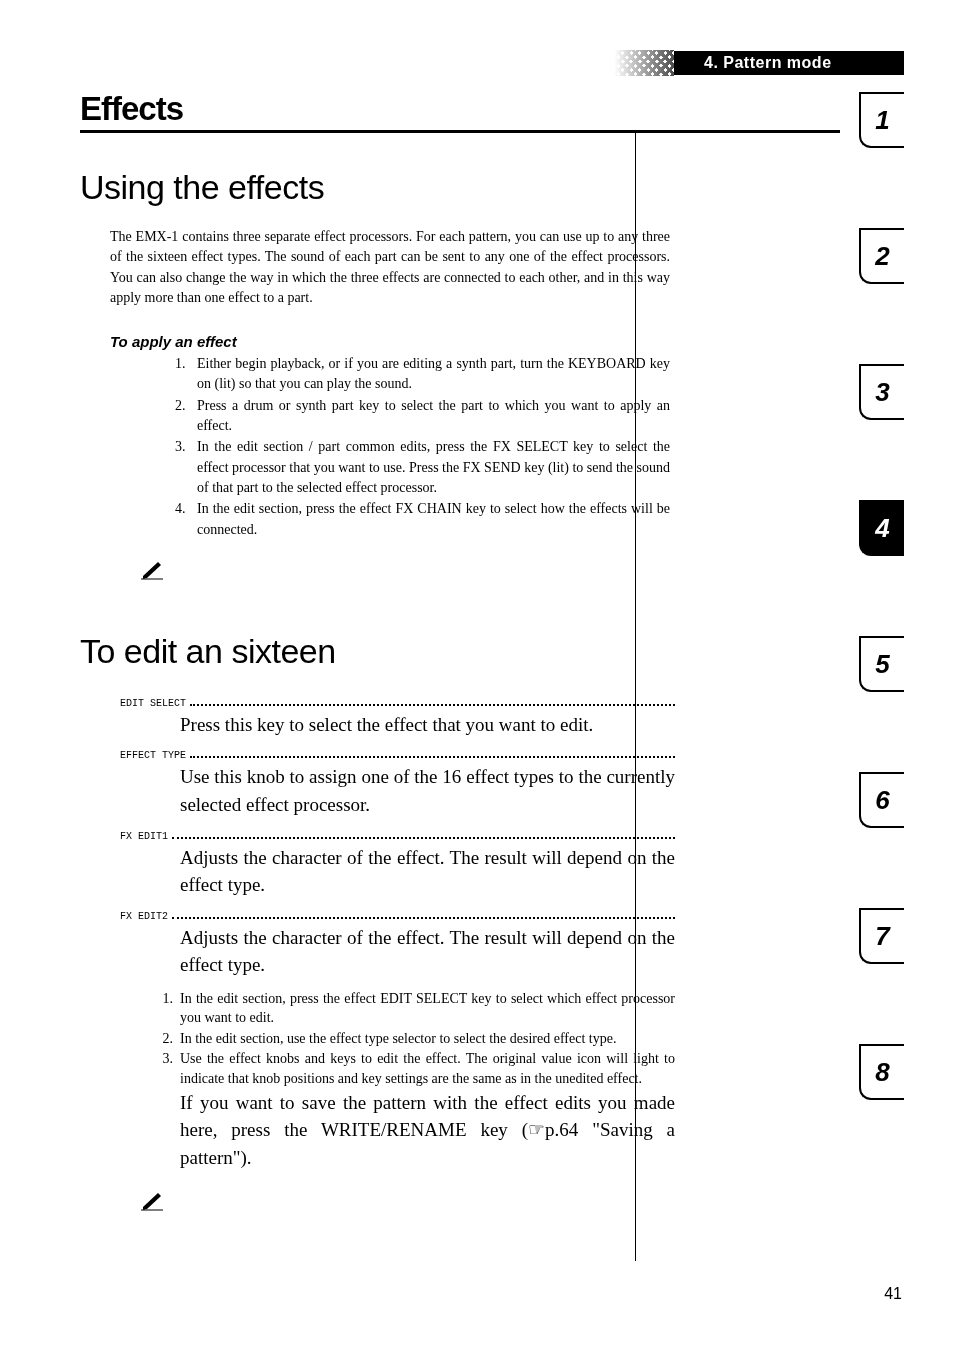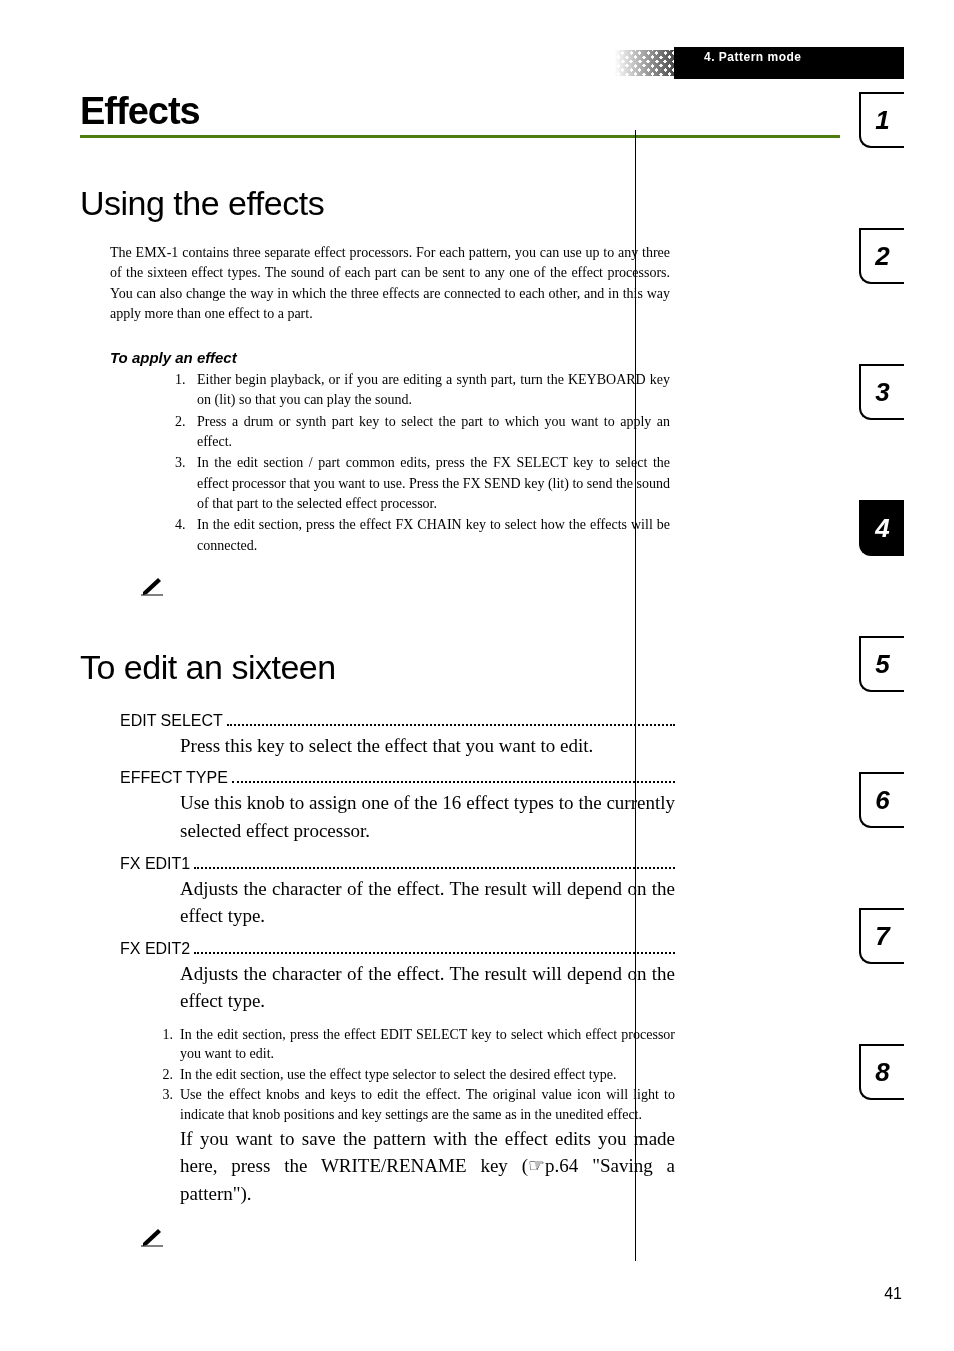--- a/index.html
+++ b/index.html
@@ -34,40 +34,40 @@
     mask-image: linear-gradient(90deg, transparent 0%, #000 100%);
     -webkit-mask-image: linear-gradient(90deg, transparent 0%, #000 100%);
     opacity: 0.7;
     flex-shrink: 0;
   }
   .header-label {
     background: #000;
     color: #fff;
     font-family: "Arial Black", Arial, sans-serif;
     font-weight: bold;
-    font-size: 12px;
-    padding: 3px 20px 15px 30px;
+    font-size: 16px;
+    padding: 3px 20px 3px 30px;
     flex-grow: 1;
     letter-spacing: 0.5px;
   }
   .main-title {
     margin-top: 50px;
     font-family: "Arial Narrow", Arial, sans-serif;
     font-weight: bold;
-    font-size: 38px;
-    border-bottom: 3px solid #4d7c0f;
+    font-size: 33px;
+    border-bottom: 3px solid #000000;
     padding-bottom: 2px;
     width: 760px;
     letter-spacing: -1px;
   }
   .section-title {
     font-family: "Arial Narrow", Arial, sans-serif;
     font-weight: 300;
     font-size: 34px;
-    margin-top: 46px;
+    margin-top: 35px;
     letter-spacing: -0.5px;
   }
   .intro {
     margin-top: 20px;
     font-size: 14px;
     line-height: 1.45;
     width: 560px;
     margin-left: 30px;
     text-align: justify;
   }
@@ -113,22 +113,22 @@
     width: 555px;
   }
   .dl-item { margin-bottom: 10px; }
   .dl-term-row {
     display: flex;
     align-items: baseline;
     font-family: Arial, sans-serif;
     font-size: 14px;
   }
   .dl-term {
-    font-family: Liberation Sans, sans-serif;
-    font-size: 16px;
+    font-family: Liberation Mono, monospace;
+    font-size: 10px;
     white-space: nowrap;
     padding-right: 4px;
   }
   .dl-dots {
     flex-grow: 1;
     border-bottom: 2px dotted #000;
     height: 10px;
     margin-bottom: 3px;
   }
   .dl-desc {

